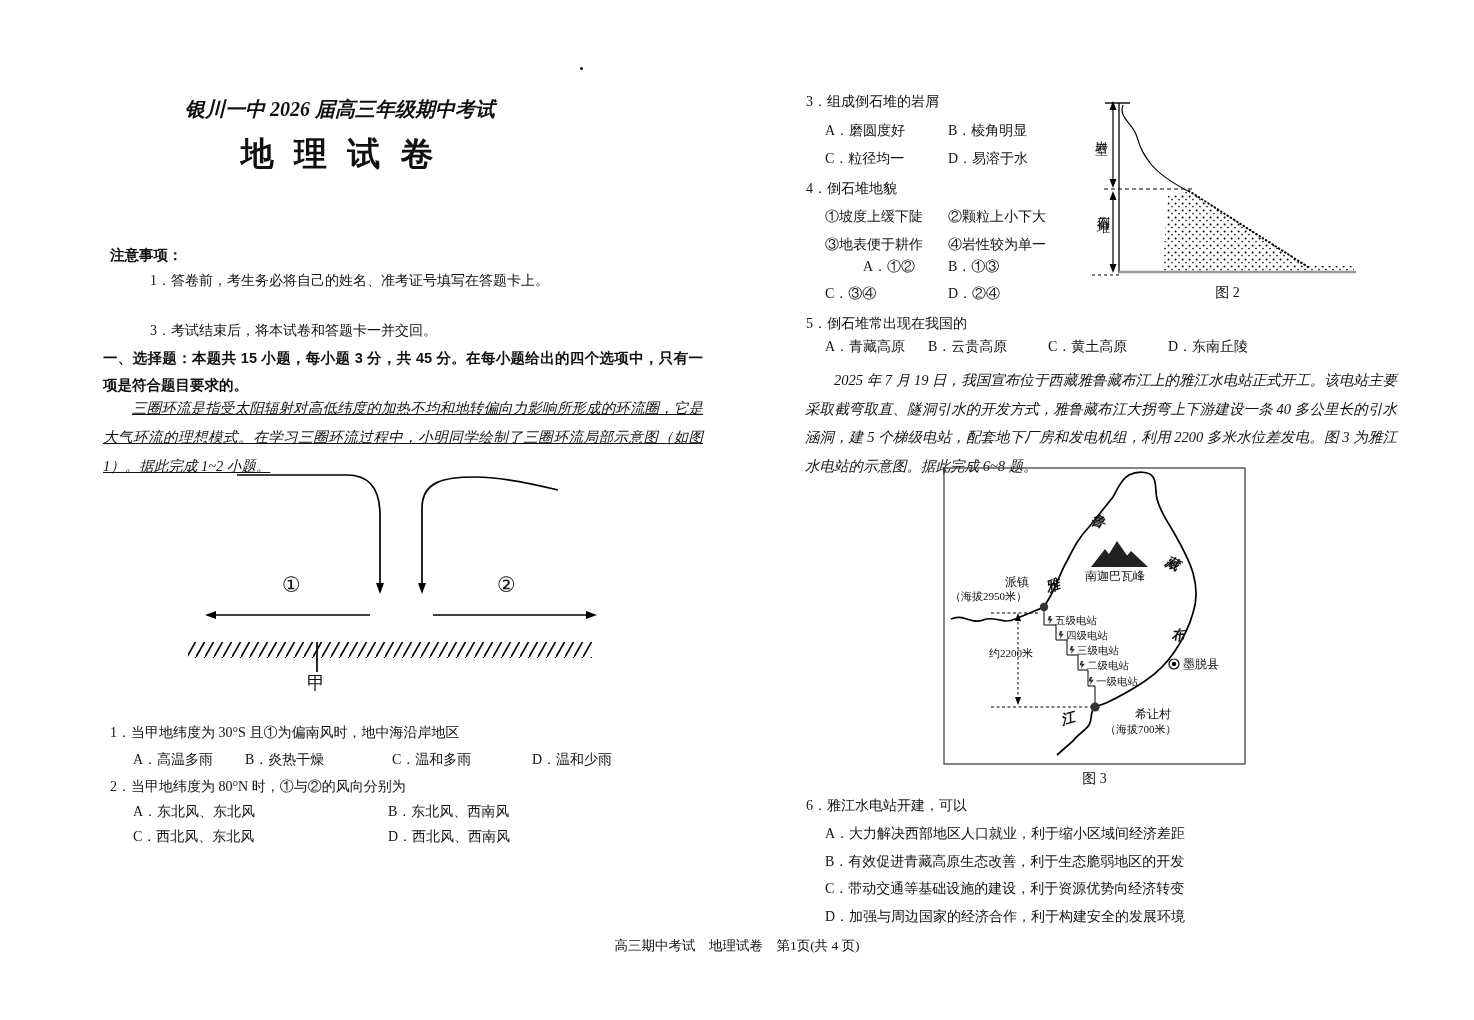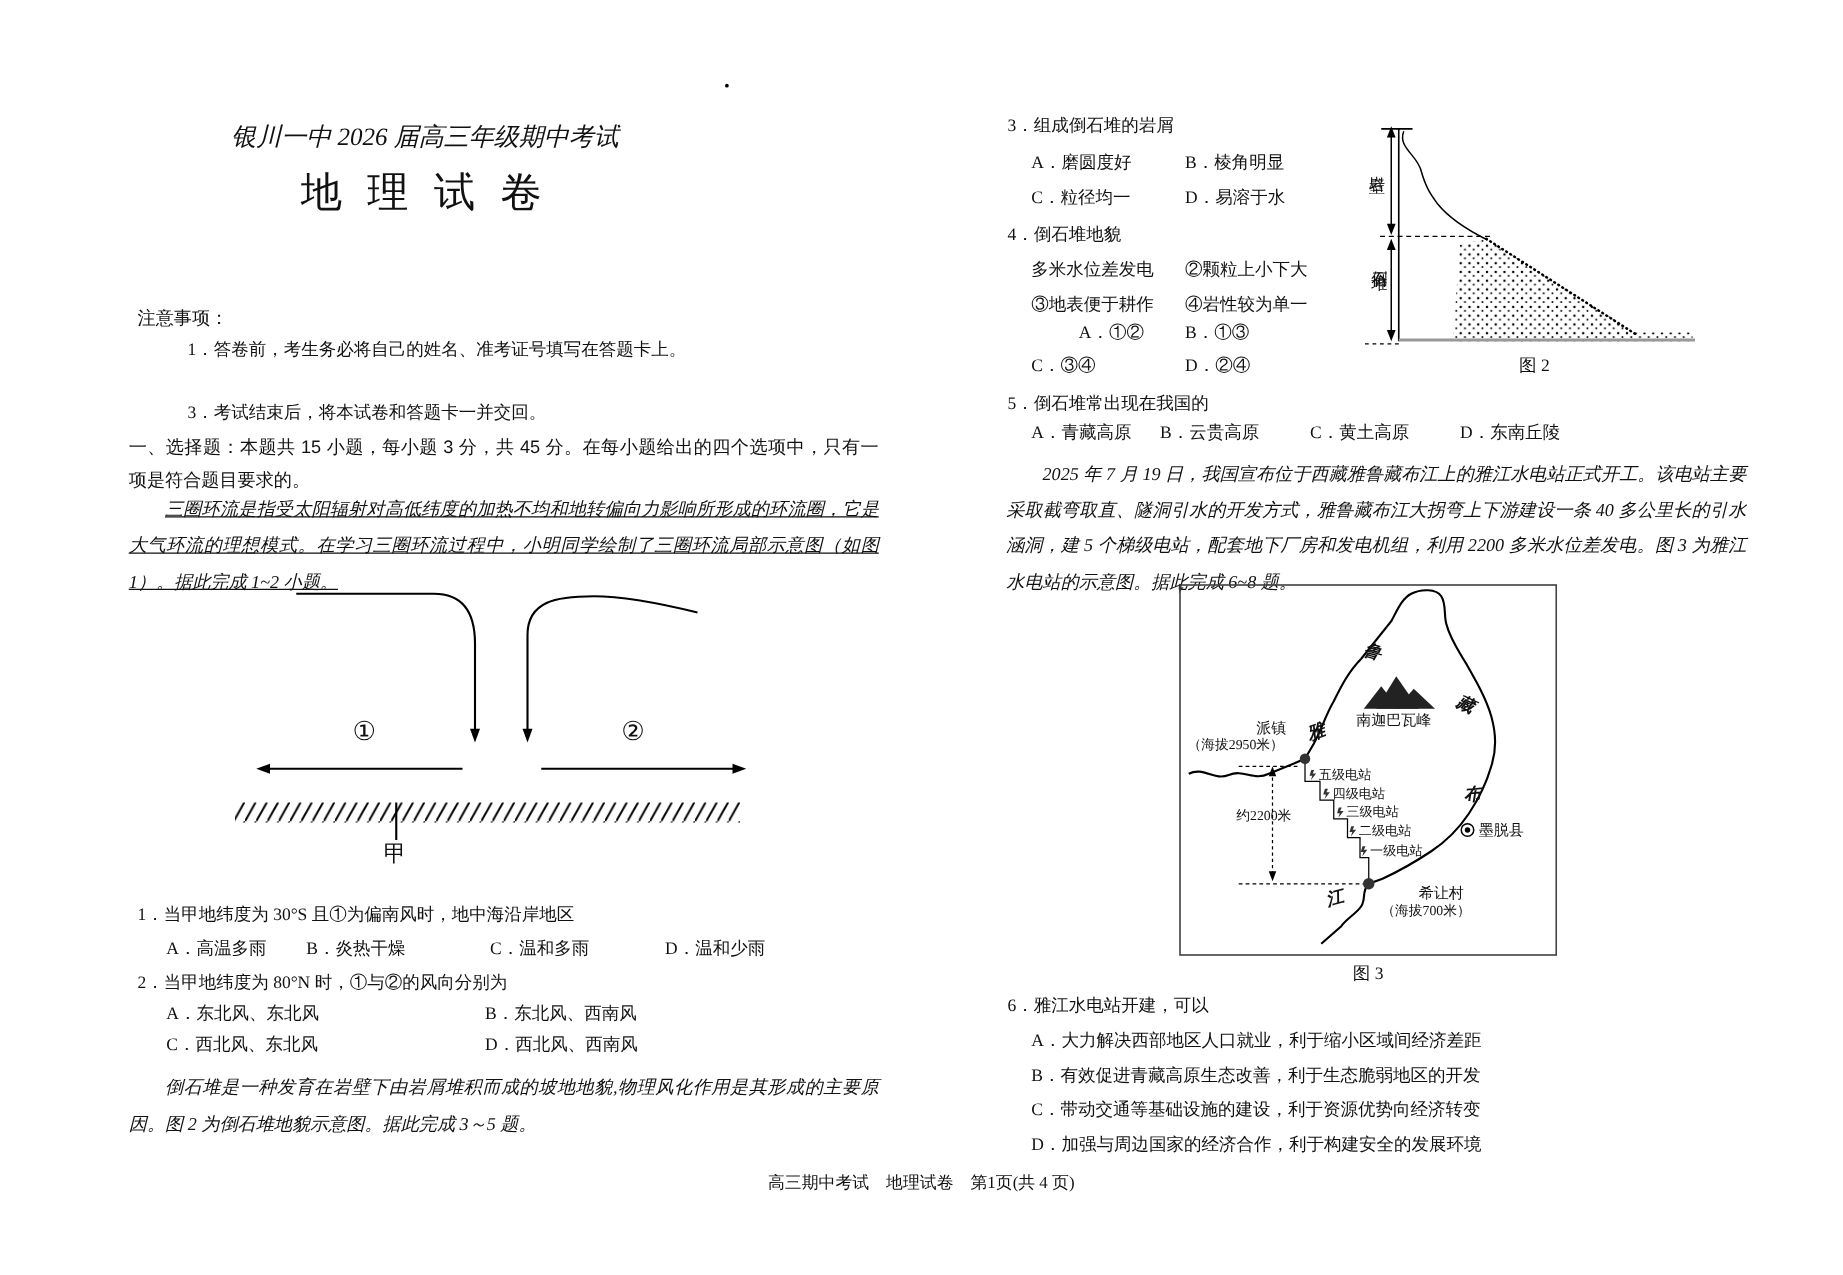--- a/index.html
+++ b/index.html
@@ -2,21 +2,21 @@
 <html><head>
 <meta charset="utf-8">
 <style>
   html,body{margin:0;padding:0;background:#ffffff;}
   #page{position:relative;width:1474px;height:1020px;background:#fff;overflow:hidden;
         font-family:"Liberation Serif","DejaVu Serif",serif;color:#111;}
   .abs{position:absolute;}
   .t{font-size:14px;line-height:18px;white-space:nowrap;}
   .sans{font-family:"Liberation Sans","DejaVu Sans",sans-serif;}
   .kai{font-style:italic;}
-  .b{font-weight:normal;}
+  .b{font-weight:bold;}
   .center{text-align:center;}
   .just{text-align:justify;white-space:normal;}
   .indent{text-indent:2em;}
   .vert{writing-mode:vertical-rl;text-orientation:upright;letter-spacing:2px;line-height:14px;}
   .caption{font-size:14px;}
   .figlabel{position:absolute;font-size:11px;line-height:13px;white-space:nowrap;}
   .riverchar{position:absolute;font-size:14px;font-style:italic;font-weight:bold;}
   svg{display:block;}
   .dot3{width:3px;height:3px;background:#000;border-radius:50%;}
 </style>
@@ -74,33 +74,32 @@
   </div>
 
   <div class="abs t" style="left:110px;top:778px;">2．当甲地纬度为 80°N 时，①与②的风向分别为</div>
   <div>
     <span class="abs t" style="left:133px;top:803px;">A．东北风、东北风</span>
     <span class="abs t" style="left:388px;top:803px;">B．东北风、西南风</span>
     <span class="abs t" style="left:133px;top:828px;">C．西北风、东北风</span>
     <span class="abs t" style="left:388px;top:828px;">D．西北风、西南风</span>
   </div>
 
-  <div class="abs kai just indent" style="left:103px;top:855px;width:600px;font-size:14.5px;line-height:30px;">倒石堆是一种发育在岩壁下由岩屑堆积而成的坡地地貌,物理风化作用是其形成的主要原因。图 2 为倒石堆地貌示意图。据此完成 3～5 题。</div>
 
   <div class="abs t" style="left:806px;top:93px;">3．组成倒石堆的岩屑</div>
   <div>
     <span class="abs t" style="left:825px;top:122px;">A．磨圆度好</span>
     <span class="abs t" style="left:948px;top:122px;">B．棱角明显</span>
     <span class="abs t" style="left:825px;top:150px;">C．粒径均一</span>
     <span class="abs t" style="left:948px;top:150px;">D．易溶于水</span>
   </div>
 
   <div class="abs t" style="left:806px;top:180px;">4．倒石堆地貌</div>
   <div>
-    <span class="abs t" style="left:825px;top:208px;">多米水位差发电</span>
+    <span class="abs t" style="left:825px;top:208px;">①坡度上缓下陡</span>
     <span class="abs t" style="left:948px;top:208px;">②颗粒上小下大</span>
     <span class="abs t" style="left:825px;top:236px;">③地表便于耕作</span>
     <span class="abs t" style="left:948px;top:236px;">④岩性较为单一</span>
   </div>
   <div>
     <span class="abs t" style="left:825px;top:258px;margin-left:38px;">A．①②</span>
     <span class="abs t" style="left:948px;top:258px;">B．①③</span>
     <span class="abs t" style="left:825px;top:285px;">C．③④</span>
     <span class="abs t" style="left:948px;top:285px;">D．②④</span>
   </div>

